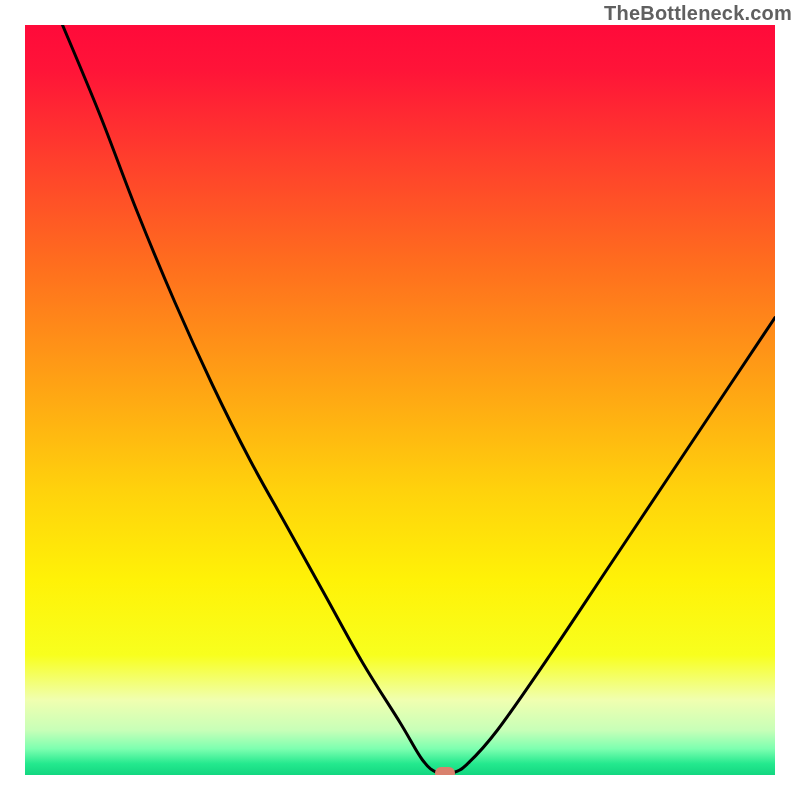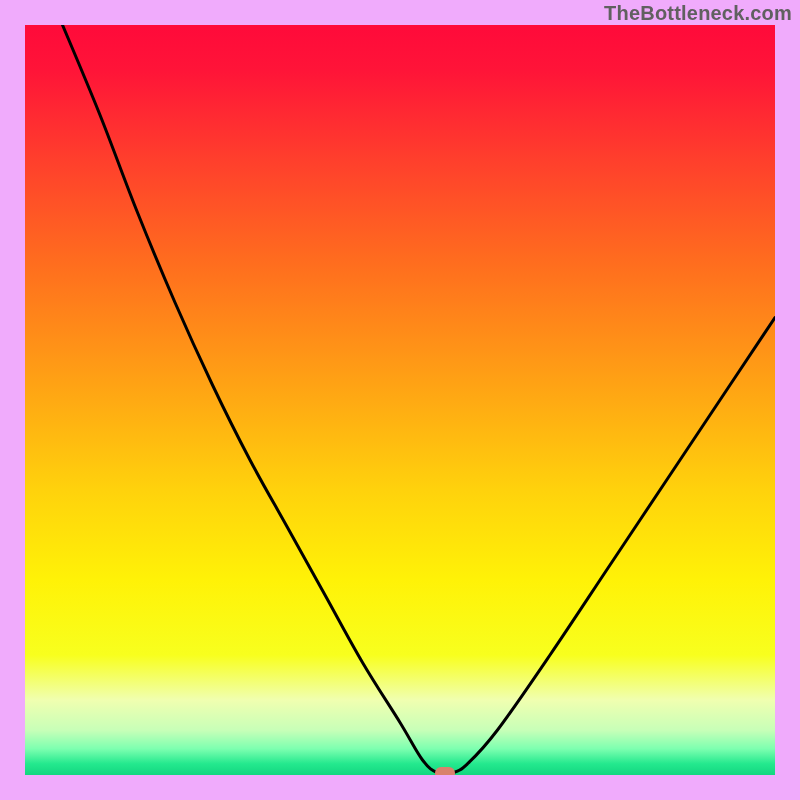--- a/index.html
+++ b/index.html
@@ -8,21 +8,21 @@
     width: 800px;
     height: 800px;
     background: #000;
     overflow: hidden;
     font-family: Arial, Helvetica, sans-serif;
   }
   .frame {
     position: relative;
     width: 800px;
     height: 800px;
-    background: #f0abfc;
+    background: #ffffff;
   }
   .plot-area {
     position: absolute;
     left: 25px;
     top: 25px;
     width: 750px;
     height: 750px;
     overflow: hidden;
   }
   .gradient {

